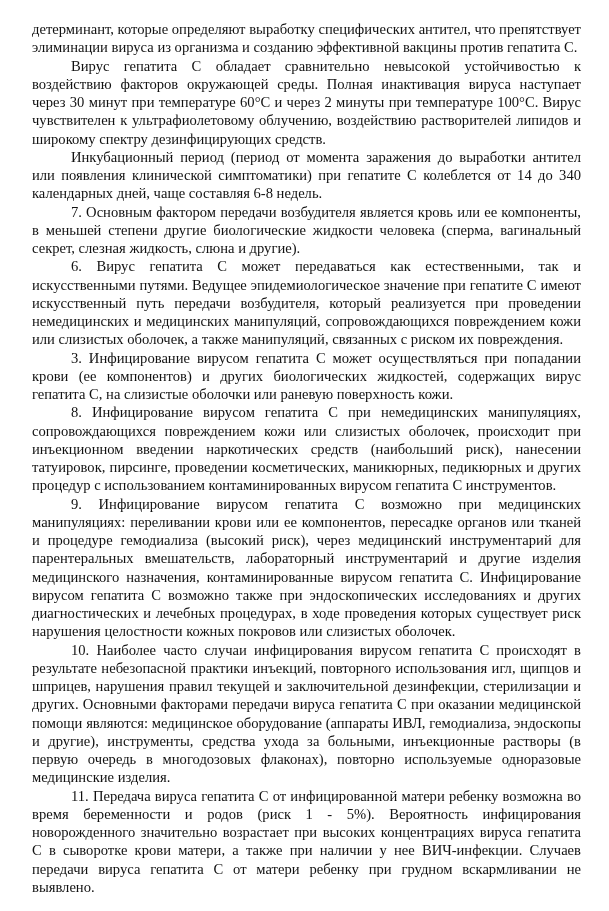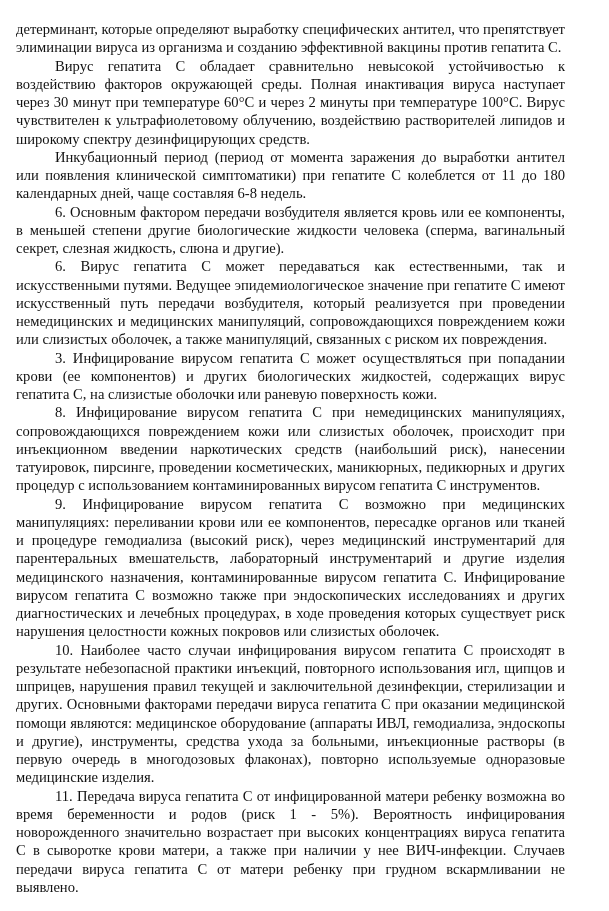--- a/index.html
+++ b/index.html
@@ -1,37 +1,37 @@
 <!DOCTYPE html>
 <html><head>
 <meta charset="utf-8">
 <style>
   html, body { margin: 0; padding: 0; background: #ffffff; }
   body { width: 609px; height: 911px; overflow: hidden; position: relative; }
   .page {
     position: absolute;
-    left: 16px;
+    left: 32px;
     top: 20px;
     width: 549px;
     font-family: "Liberation Serif", serif;
     font-size: 14.6px;
     line-height: 18.25px;
     color: #111111;
     text-align: justify;
   }
   .page p { margin: 0; padding: 0; }
   .page p.indent { text-indent: 39px; }
 </style>
 </head>
 <body>
 
 <div class="page">
   <p>детерминант, которые определяют выработку специфических антител, что препятствует элиминации вируса из организма и созданию эффективной вакцины против гепатита С.</p>
   <p class="indent">Вирус гепатита С обладает сравнительно невысокой устойчивостью к воздействию факторов окружающей среды. Полная инактивация вируса наступает через 30 минут при температуре 60°С и через 2 минуты при температуре 100°С. Вирус чувствителен к ультрафиолетовому облучению, воздействию растворителей липидов и широкому спектру дезинфицирующих средств.</p>
-  <p class="indent">Инкубационный период (период от момента заражения до выработки антител или появления клинической симптоматики) при гепатите С колеблется от 11 до 180 календарных дней, чаще составляя 6-8 недель.</p>
-  <p class="indent">6. Основным фактором передачи возбудителя является кровь или ее компоненты, в меньшей степени другие биологические жидкости человека (сперма, вагинальный секрет, слезная жидкость, слюна и другие).</p>
+  <p class="indent">Инкубационный период (период от момента заражения до выработки антител или появления клинической симптоматики) при гепатите С колеблется от 14 до 340 календарных дней, чаще составляя 6-8 недель.</p>
+  <p class="indent">7. Основным фактором передачи возбудителя является кровь или ее компоненты, в меньшей степени другие биологические жидкости человека (сперма, вагинальный секрет, слезная жидкость, слюна и другие).</p>
   <p class="indent">6. Вирус гепатита С может передаваться как естественными, так и искусственными путями. Ведущее эпидемиологическое значение при гепатите С имеют искусственный путь передачи возбудителя, который реализуется при проведении немедицинских и медицинских манипуляций, сопровождающихся повреждением кожи или слизистых оболочек, а также манипуляций, связанных с риском их повреждения.</p>
   <p class="indent">3. Инфицирование вирусом гепатита С может осуществляться при попадании крови (ее компонентов) и других биологических жидкостей, содержащих вирус гепатита С, на слизистые оболочки или раневую поверхность кожи.</p>
   <p class="indent">8. Инфицирование вирусом гепатита С при немедицинских манипуляциях, сопровождающихся повреждением кожи или слизистых оболочек, происходит при инъекционном введении наркотических средств (наибольший риск), нанесении татуировок, пирсинге, проведении косметических, маникюрных, педикюрных и других процедур с использованием контаминированных вирусом гепатита С инструментов.</p>
   <p class="indent">9. Инфицирование вирусом гепатита С возможно при медицинских манипуляциях: переливании крови или ее компонентов, пересадке органов или тканей и процедуре гемодиализа (высокий риск), через медицинский инструментарий для парентеральных вмешательств, лабораторный инструментарий и другие изделия медицинского назначения, контаминированные вирусом гепатита С. Инфицирование вирусом гепатита С возможно также при эндоскопических исследованиях и других диагностических и лечебных процедурах, в ходе проведения которых существует риск нарушения целостности кожных покровов или слизистых оболочек.</p>
   <p class="indent">10. Наиболее часто случаи инфицирования вирусом гепатита С происходят в результате небезопасной практики инъекций, повторного использования игл, щипцов и шприцев, нарушения правил текущей и заключительной дезинфекции, стерилизации и других. Основными факторами передачи вируса гепатита С при оказании медицинской помощи являются: медицинское оборудование (аппараты ИВЛ, гемодиализа, эндоскопы и другие), инструменты, средства ухода за больными, инъекционные растворы (в первую очередь в многодозовых флаконах), повторно используемые одноразовые медицинские изделия.</p>
   <p class="indent">11. Передача вируса гепатита С от инфицированной матери ребенку возможна во время беременности и родов (риск 1 - 5%). Вероятность инфицирования новорожденного значительно возрастает при высоких концентрациях вируса гепатита С в сыворотке крови матери, а также при наличии у нее ВИЧ-инфекции. Случаев передачи вируса гепатита С от матери ребенку при грудном вскармливании не выявлено.</p>
 </div>
 
 </body></html>

